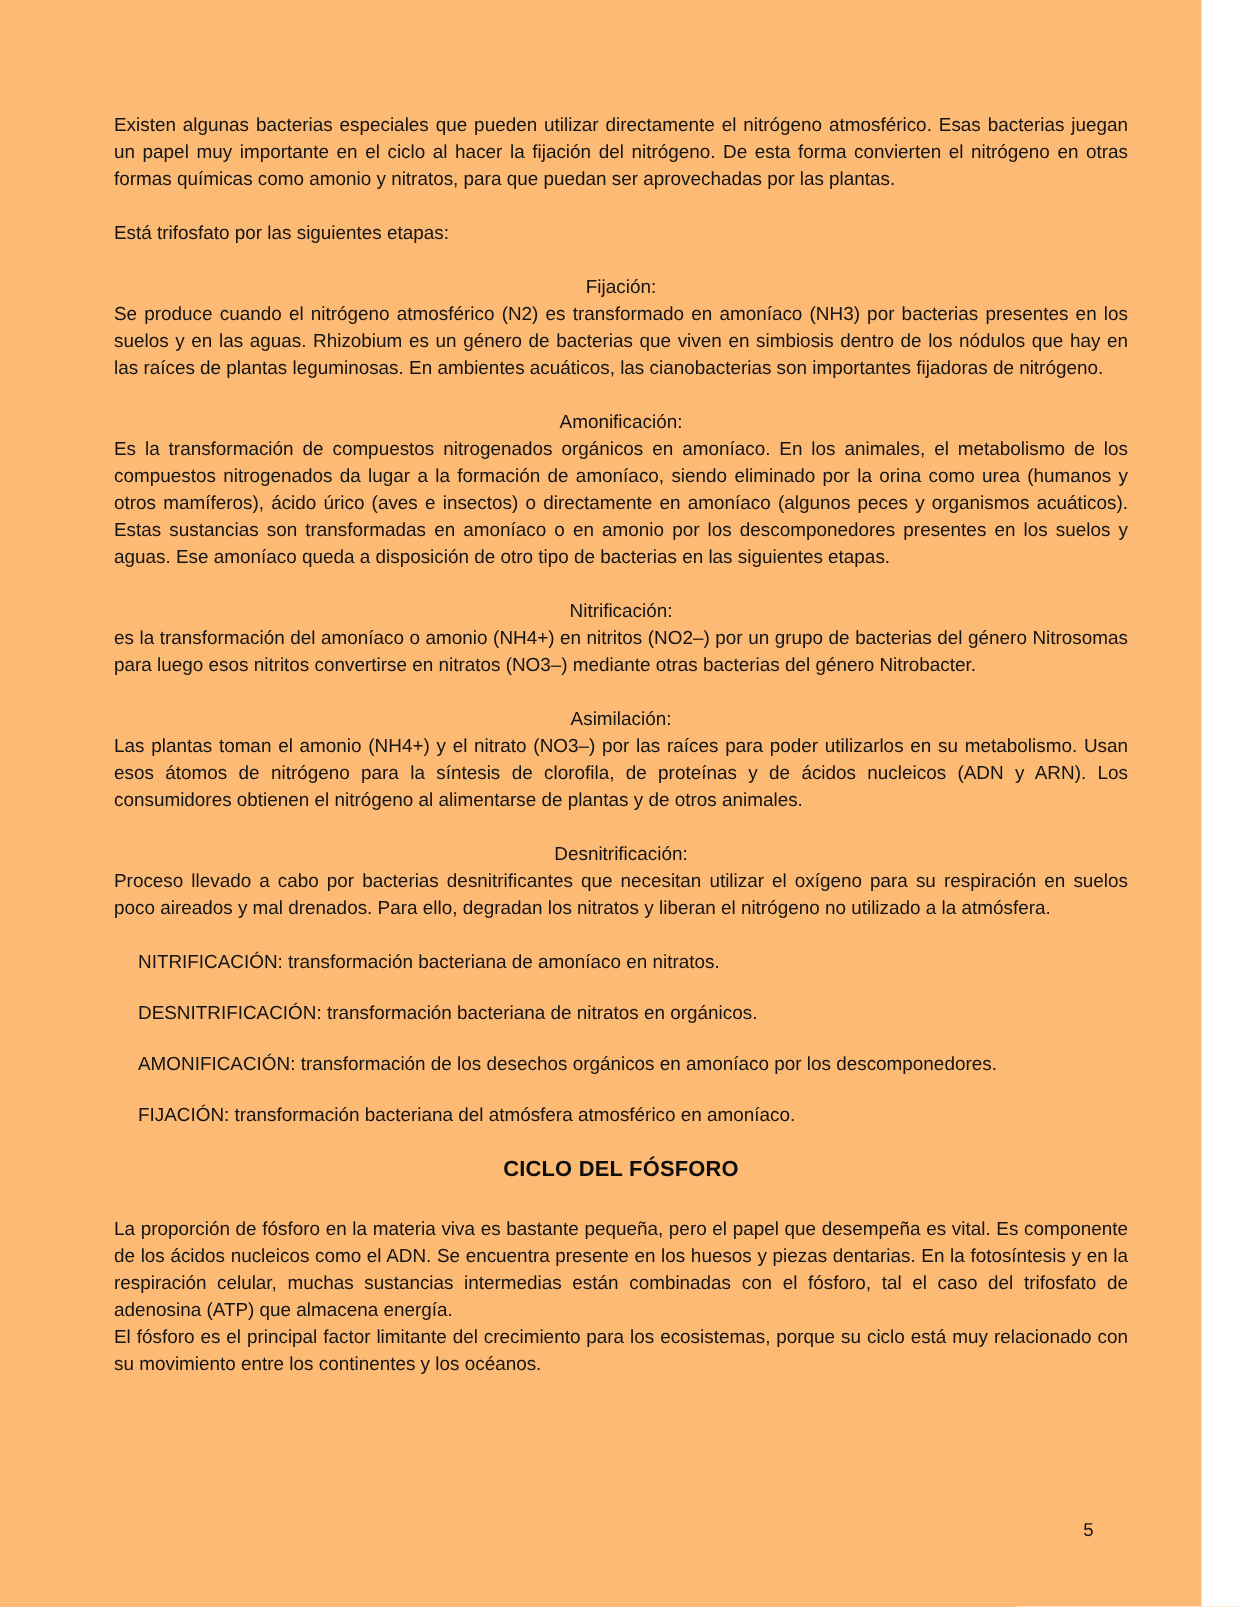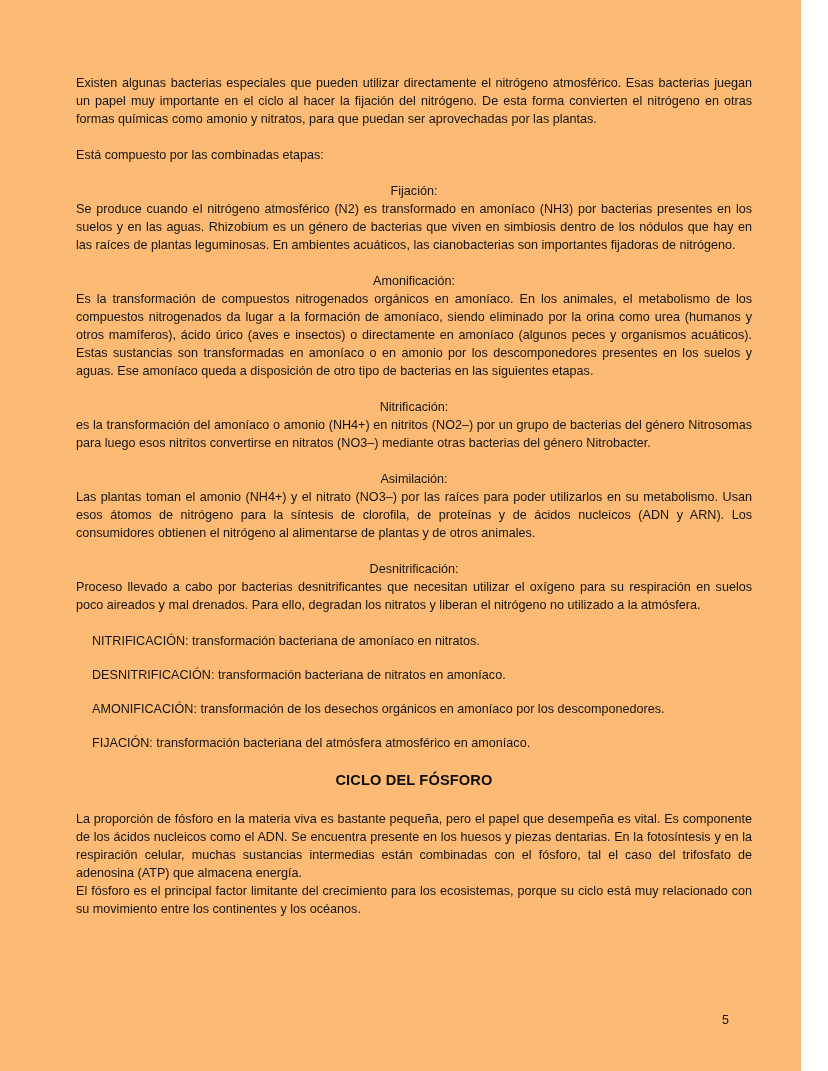--- a/index.html
+++ b/index.html
@@ -70,35 +70,35 @@
   }
 </style>
 </head>
 <body>
 
 <div class="page">
   <div class="content">
 
     <p class="body-text">Existen algunas bacterias especiales que pueden utilizar directamente el nitrógeno atmosférico. Esas bacterias juegan un papel muy importante en el ciclo al hacer la fijación del nitrógeno. De esta forma convierten el nitrógeno en otras formas químicas como amonio y nitratos, para que puedan ser aprovechadas por las plantas.</p>
 
-    <p class="body-text">Está compuesto por las combinadas etapas:</p>
+    <p class="body-text">Está trifosfato por las siguientes etapas:</p>
 
     <p class="body-text"><span class="label-line">Fijación:</span><span>Se produce cuando el nitrógeno atmosférico (N2) es transformado en amoníaco (NH3) por bacterias presentes en los suelos y en las aguas. Rhizobium es un género de bacterias que viven en simbiosis dentro de los nódulos que hay en las raíces de plantas leguminosas. En ambientes acuáticos, las cianobacterias son importantes fijadoras de nitrógeno.</span></p>
 
     <p class="body-text"><span class="label-line">Amonificación:</span><span>Es la transformación de compuestos nitrogenados orgánicos en amoníaco. En los animales, el metabolismo de los compuestos nitrogenados da lugar a la formación de amoníaco, siendo eliminado por la orina como urea (humanos y otros mamíferos), ácido úrico (aves e insectos) o directamente en amoníaco (algunos peces y organismos acuáticos). Estas sustancias son transformadas en amoníaco o en amonio por los descomponedores presentes en los suelos y aguas. Ese amoníaco queda a disposición de otro tipo de bacterias en las siguientes etapas.</span></p>
 
     <p class="body-text"><span class="label-line">Nitrificación:</span><span>es la transformación del amoníaco o amonio (NH4+) en nitritos (NO2–) por un grupo de bacterias del género Nitrosomas para luego esos nitritos convertirse en nitratos (NO3–) mediante otras bacterias del género Nitrobacter.</span></p>
 
     <p class="body-text"><span class="label-line">Asimilación:</span><span>Las plantas toman el amonio (NH4+) y el nitrato (NO3–) por las raíces para poder utilizarlos en su metabolismo. Usan esos átomos de nitrógeno para la síntesis de clorofila, de proteínas y de ácidos nucleicos (ADN y ARN). Los consumidores obtienen el nitrógeno al alimentarse de plantas y de otros animales.</span></p>
 
     <p class="body-text"><span class="label-line">Desnitrificación:</span><span>Proceso llevado a cabo por bacterias desnitrificantes que necesitan utilizar el oxígeno para su respiración en suelos poco aireados y mal drenados. Para ello, degradan los nitratos y liberan el nitrógeno no utilizado a la atmósfera.</span></p>
 
     <div class="defs">
       <p class="def">NITRIFICACIÓN: transformación bacteriana de amoníaco en nitratos.</p>
-      <p class="def">DESNITRIFICACIÓN: transformación bacteriana de nitratos en amoníaco.</p>
+      <p class="def">DESNITRIFICACIÓN: transformación bacteriana de nitratos en orgánicos.</p>
       <p class="def">AMONIFICACIÓN: transformación de los desechos orgánicos en amoníaco por los descomponedores.</p>
       <p class="def">FIJACIÓN: transformación bacteriana del atmósfera atmosférico en amoníaco.</p>
     </div>
 
     <h2 class="section-heading">CICLO DEL FÓSFORO</h2>
 
     <p class="body-text" style="margin-bottom:0;">La proporción de fósforo en la materia viva es bastante pequeña, pero el papel que desempeña es vital. Es componente de los ácidos nucleicos como el ADN. Se encuentra presente en los huesos y piezas dentarias. En la fotosíntesis y en la respiración celular, muchas sustancias intermedias están combinadas con el fósforo, tal el caso del trifosfato de adenosina (ATP) que almacena energía.</p>
 
     <p class="body-text">El fósforo es el principal factor limitante del crecimiento para los ecosistemas, porque su ciclo está muy relacionado con su movimiento entre los continentes y los océanos.</p>
 

